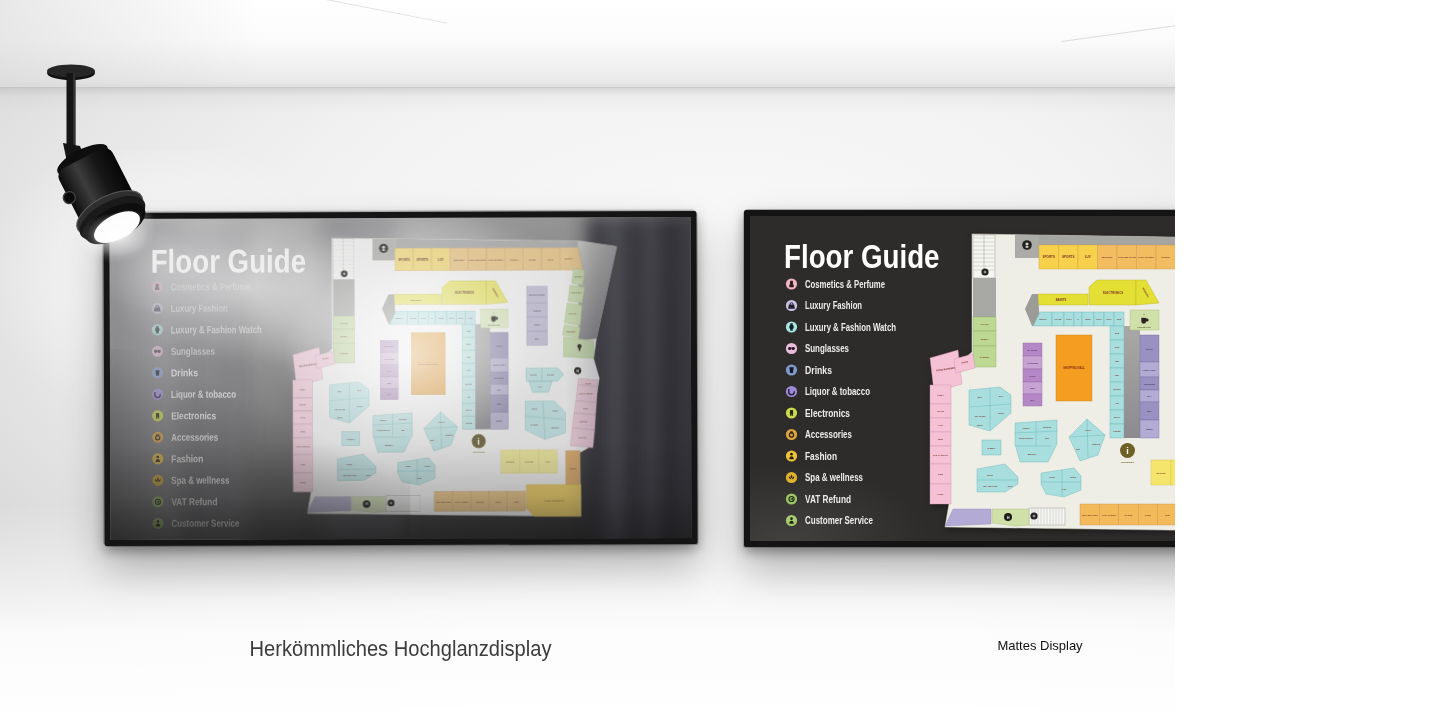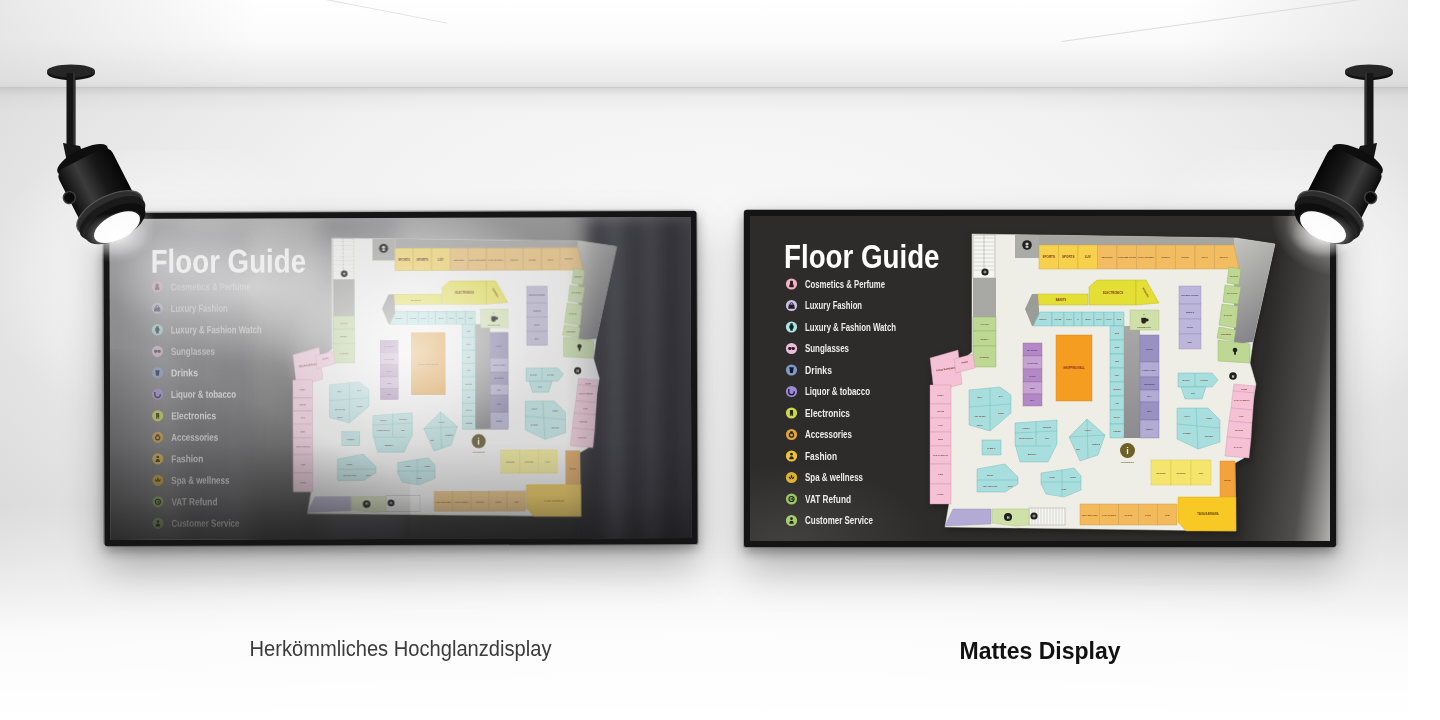--- a/index.html
+++ b/index.html
@@ -1,16 +1,16 @@
 <!DOCTYPE html>
 <html><head><meta charset="utf-8">
 <style>
 html,body{margin:0;padding:0;width:1440px;height:720px;overflow:hidden;
 font-family:"Liberation Sans",sans-serif;background:#fff;}
-#stage{position:relative;width:1408px;height:720px;overflow:hidden;}
+#stage{position:relative;width:1175px;height:720px;overflow:hidden;}
 .abs{position:absolute;}
 </style></head>
 <body>
 <div id="stage">
 
 <div class="abs" style="left:0;top:0;width:1440px;height:720px;
 background:
  linear-gradient(180deg, rgba(255,255,255,0) 70%, rgba(255,255,255,0.9) 88%, #ffffff 100%),
  radial-gradient(ellipse 950px 520px at 50% 38%, #f9f9f9 0%, #f2f2f2 45%, #e6e6e6 72%, #d3d3d3 100%);"></div>
 
@@ -1020,21 +1020,21 @@
             <text x="80" y="286.7" font-size="3.8" font-weight="bold" fill="#e8e8e8" text-anchor="middle" font-family="Liberation Sans, sans-serif">H</text>
           </g>
 
 <polygon points="25,277 63,277 63,292 17,294" fill="#b3aad5" stroke="#918ab9" stroke-width="0.4"></polygon>
         </svg>
  </div>
 </div>
 
 <div class="abs" style="left:104px;top:636px;width:593px;text-align:center;font-size:22px;color:#3c3c3c;transform:scaleX(0.915);transform-origin:center top;">Herkömmliches Hochglanzdisplay</div>
 
-<div class="abs" style="left:744px;top:638px;width:592px;text-align:center;font-size:23px;font-weight:bold;color:#111;">Mattes Display</div>
+<div class="abs" style="left:744px;top:638px;width:592px;text-align:center;font-size:13px;font-weight:normal;color:#111;">Mattes Display</div>
 
 <div class="abs" style="left:55px;top:172px;width:120px;height:110px;background:radial-gradient(ellipse 55px 48px at 50% 50%, rgba(255,255,255,0.6), rgba(255,255,255,0.2) 55%, rgba(255,255,255,0) 75%);"></div>
 
 <svg class="abs" style="left:0;top:60px;" width="200" height="230" viewBox="0 0 200 230" xmlns="http://www.w3.org/2000/svg">
 <defs>
 <radialGradient id="glowL">
           <stop offset="0" stop-color="#ffffff" stop-opacity="0.95"></stop>
           <stop offset="0.5" stop-color="#ffffff" stop-opacity="0.4"></stop>
           <stop offset="1" stop-color="#ffffff" stop-opacity="0"></stop>
         </radialGradient>

